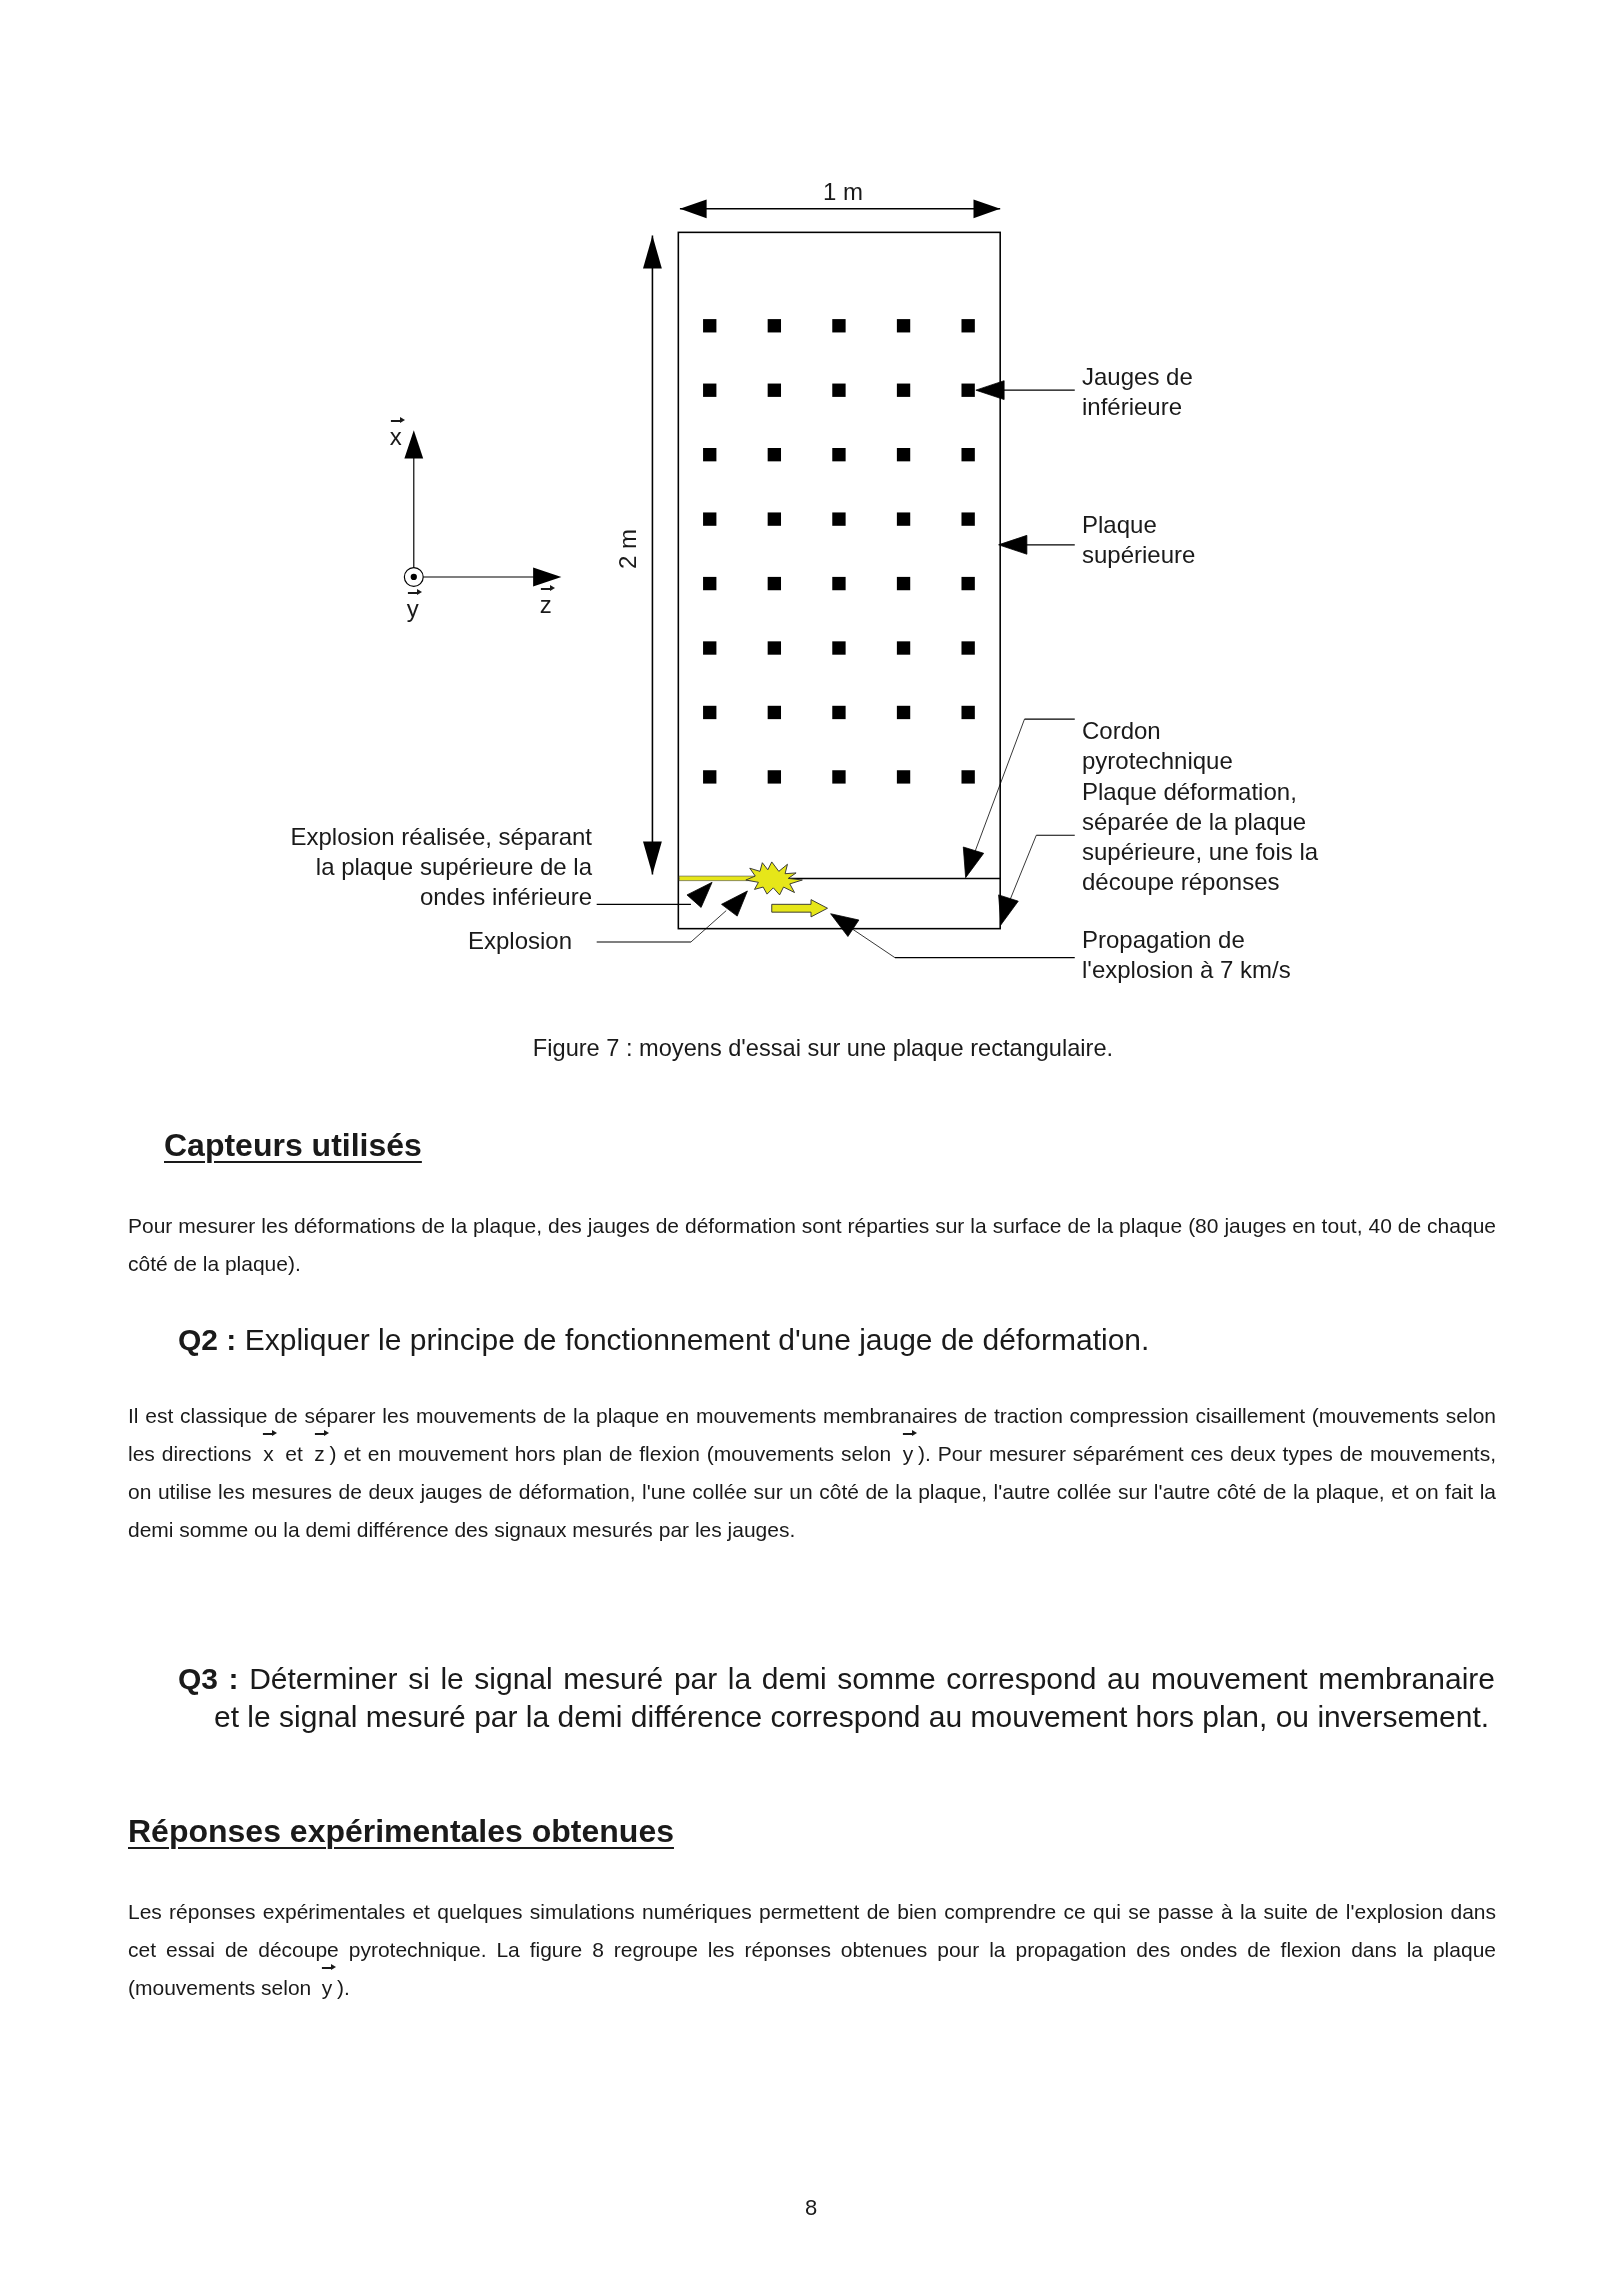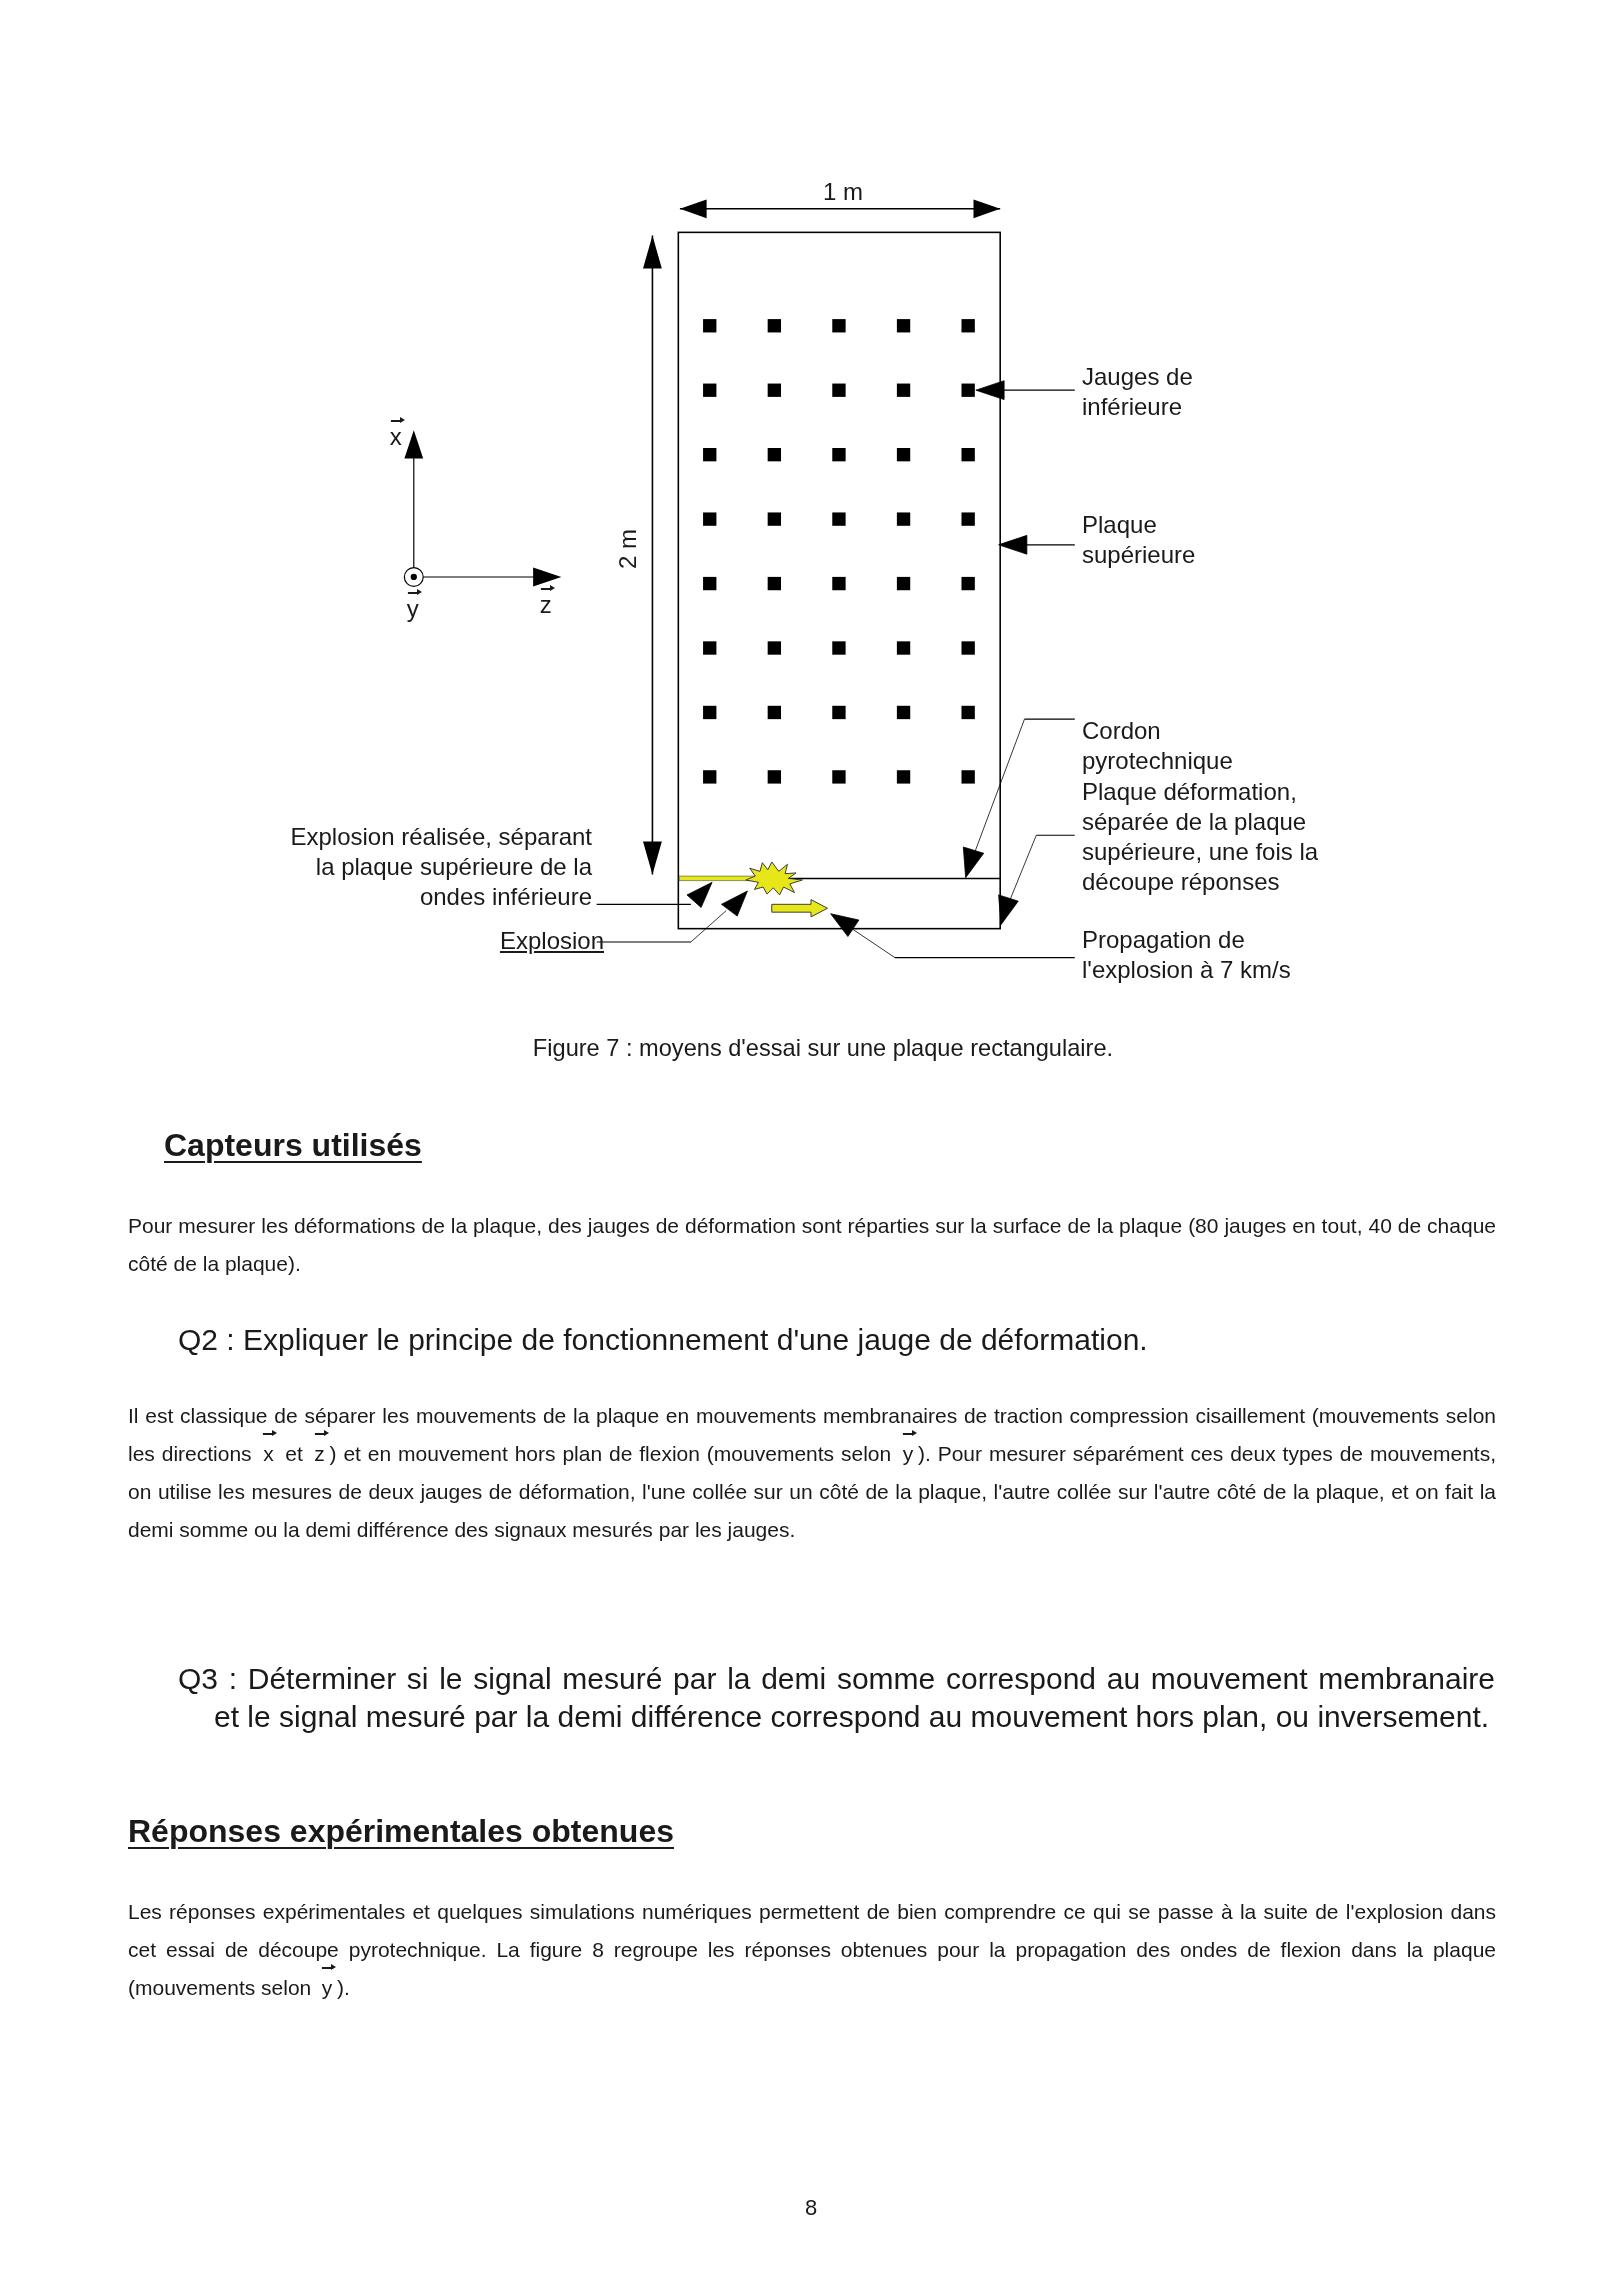--- a/index.html
+++ b/index.html
@@ -5,21 +5,21 @@
   html,body{margin:0;padding:0;background:#fff;}
   body{width:1622px;height:2295px;position:relative;overflow:hidden;font-family:"Liberation Sans",sans-serif;color:#1a1a1a;}
   #figure{position:absolute;left:0;top:0;width:1622px;height:1099px;}
   .lbl{position:absolute;font-size:24px;line-height:30px;white-space:nowrap;}
   .lbl.right{text-align:right;}
   .caption{position:absolute;top:1035px;left:12px;width:1622px;text-align:center;font-size:23.6px;}
   .h{position:absolute;left:128px;font-size:32px;font-weight:bold;text-decoration:underline;text-decoration-thickness:2.4px;text-underline-offset:4.7px;}
   .para{position:absolute;left:128px;width:1368px;font-size:21px;line-height:38px;text-align:justify;}
   .q{position:absolute;left:178px;width:1317px;font-size:30px;line-height:38px;text-align:justify;}
   .q.hang{padding-left:36px;text-indent:-36px;width:1281px;}
-  .q b{font-weight:normal;}
+  .q b{font-weight:bold;}
   .vec{display:inline-block;position:relative;padding:0 4.7px;}
   .vec::before{content:"";position:absolute;left:50%;top:-1.6px;transform:translateX(-50%);width:10.2px;height:1.6px;background:#1a1a1a;}
   .vec::after{content:"";position:absolute;left:calc(50% + 3.9px);top:-4.7px;border-left:5.5px solid #1a1a1a;border-top:3.9px solid transparent;border-bottom:3.9px solid transparent;}
   .pagenum{position:absolute;top:2195px;left:0;width:1622px;text-align:center;font-size:22px;}
 </style>
 </head>
 <body>
 
 <div id="figure">
   <svg width="1622" height="1099" viewBox="0 0 2066 1400" style="position:absolute;left:0;top:0">
@@ -159,21 +159,21 @@
   <div class="lbl" style="left:1082px;top:925px;">
     <div>Propagation de</div>
       <div>l'explosion à 7 km/s</div>
   </div>
 
   <div class="lbl right" style="left:199px;width:393px;top:822px;">
     <div>Explosion réalisée, séparant</div>
       <div>la plaque supérieure de la</div>
       <div>ondes inférieure</div>
   </div>
-  <div class="lbl right" style="left:368px;width:236px;top:926px;text-decoration:underline;">Explosion</div>
+  <div class="lbl right" style="left:336px;width:236px;top:926px;">Explosion</div>
 
   <div class="caption">Figure 7 : moyens d'essai sur une plaque rectangulaire.</div>
 </div>
 
 <div class="h" style="top:1127px;margin-left:36px;">Capteurs utilisés</div>
 
 <div class="para" style="top:1207px;">Pour mesurer les déformations de la plaque, des jauges de déformation sont réparties sur  la surface de la plaque (80 jauges en tout, 40 de chaque côté de la plaque).</div>
 
 <div class="q" style="top:1321px;"><b>Q2 :</b><span> Expliquer le principe de fonctionnement d'une jauge de déformation.</span></div>
 

